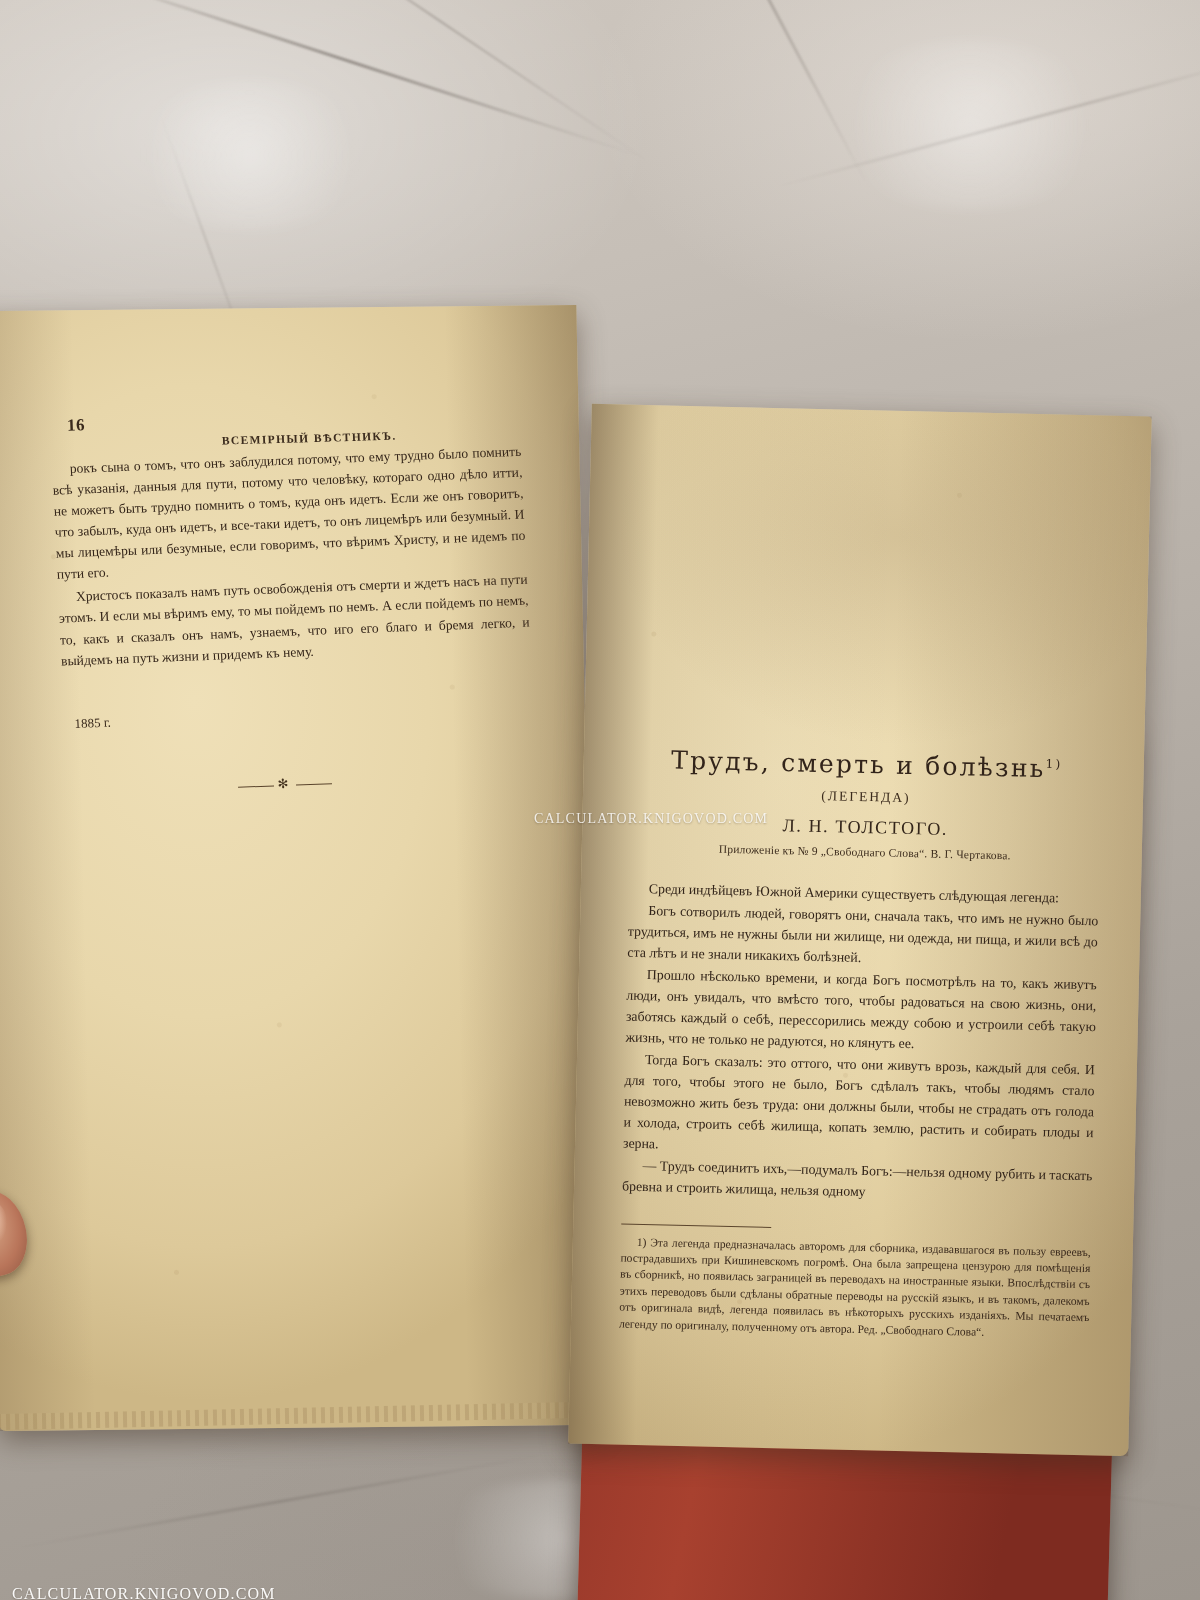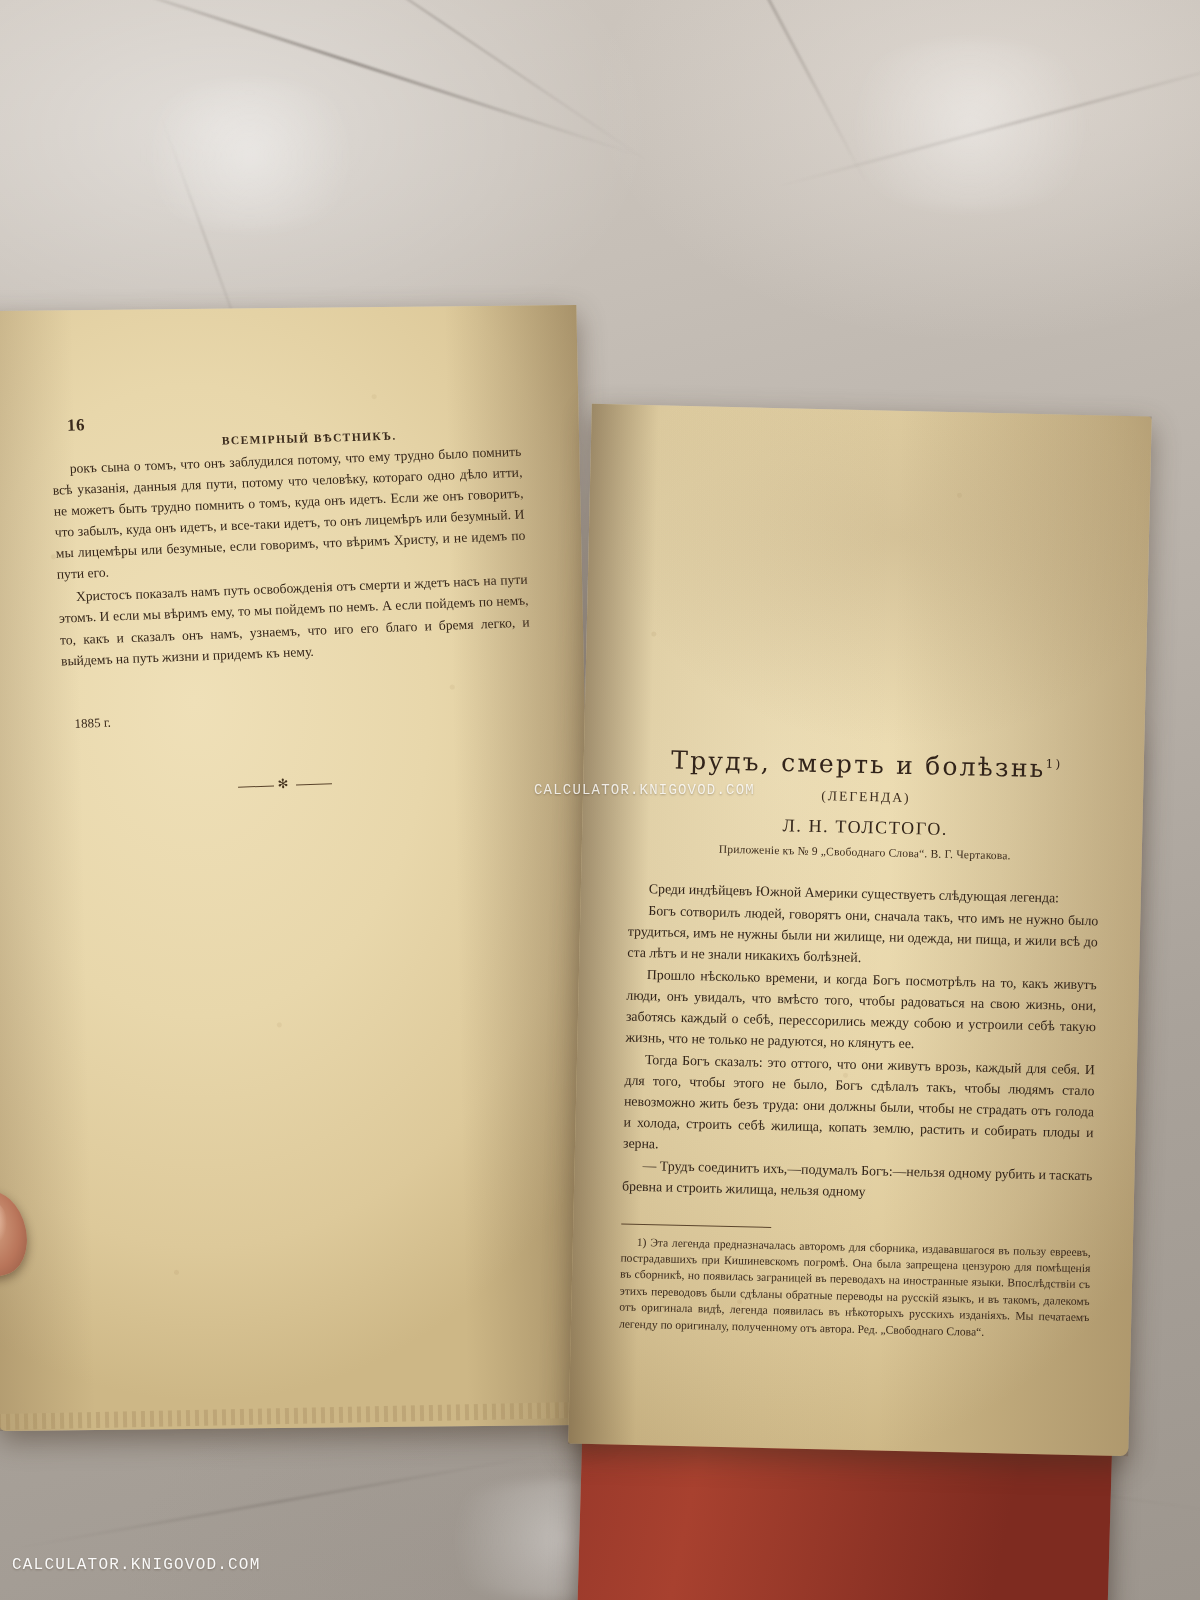--- a/index.html
+++ b/index.html
@@ -191,24 +191,25 @@
     background:repeating-linear-gradient(90deg,
       rgba(170,145,100,.45) 0 4px, rgba(205,183,134,.2) 4px 9px);
     transform:rotate(-1.2deg);
     filter:blur(.6px);
   }
 
   
   .wm{
     position:absolute;
     color:rgba(255,255,255,.82);
-    font-family:Liberation Mono, monospace;
+    font-family:Liberation Serif, serif;
     letter-spacing:1.2px;
     text-shadow:0 1px 2px rgba(60,45,30,.35);
     pointer-events:none;
+    margin-top:29px;
   }
   #wm-center{left:534px;top:782px;font-size:14px;}
   #wm-corner{left:12px;top:1556px;font-size:16px;color:rgba(255,255,255,.95);}
 </style>
 </head>
 <body>
 
 <div id="scene">
 
   <div class="vein v1"></div>

